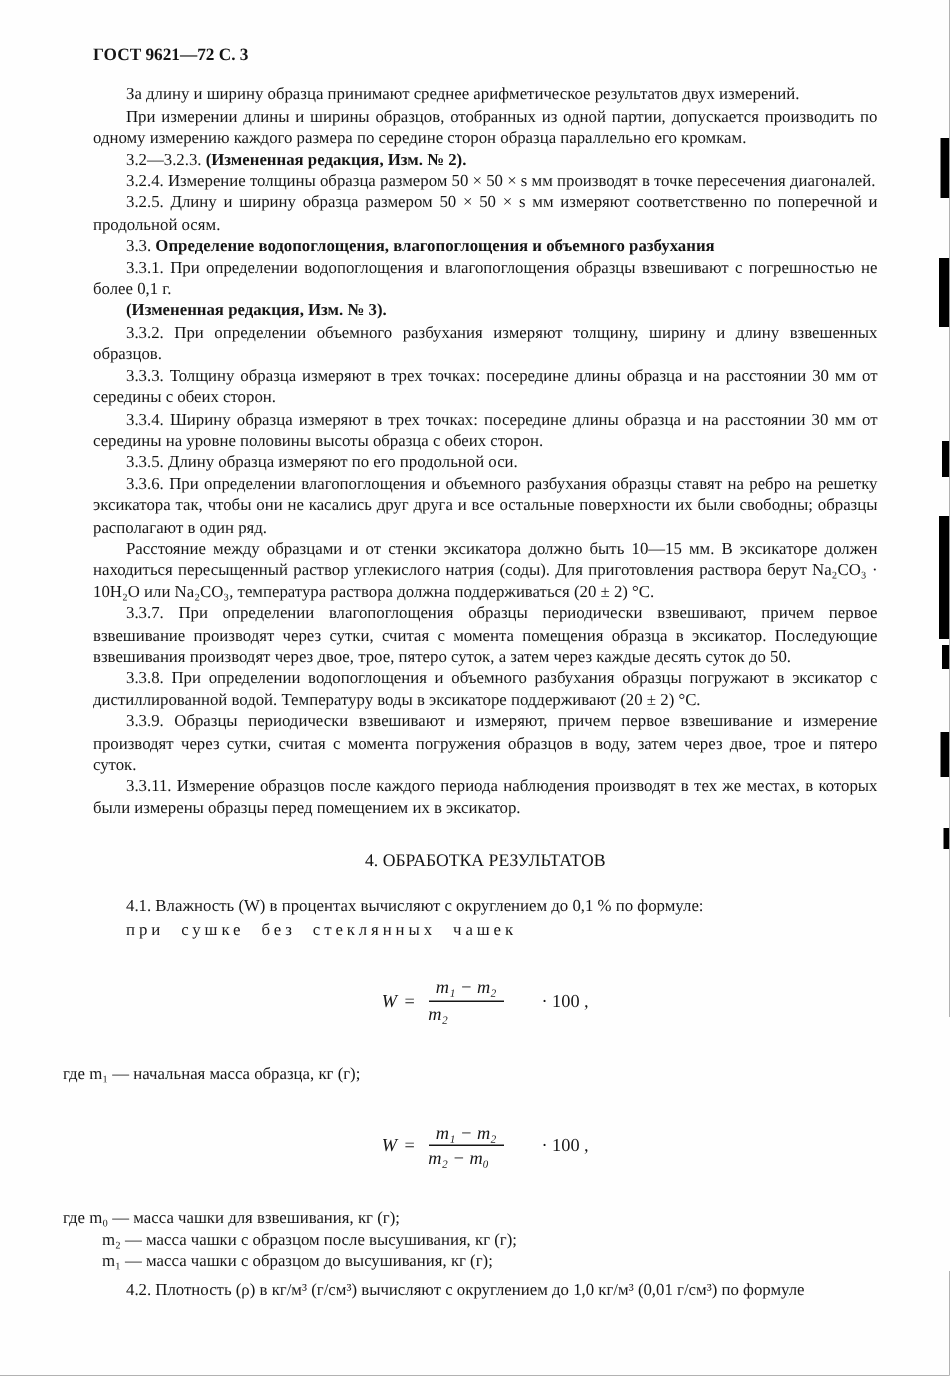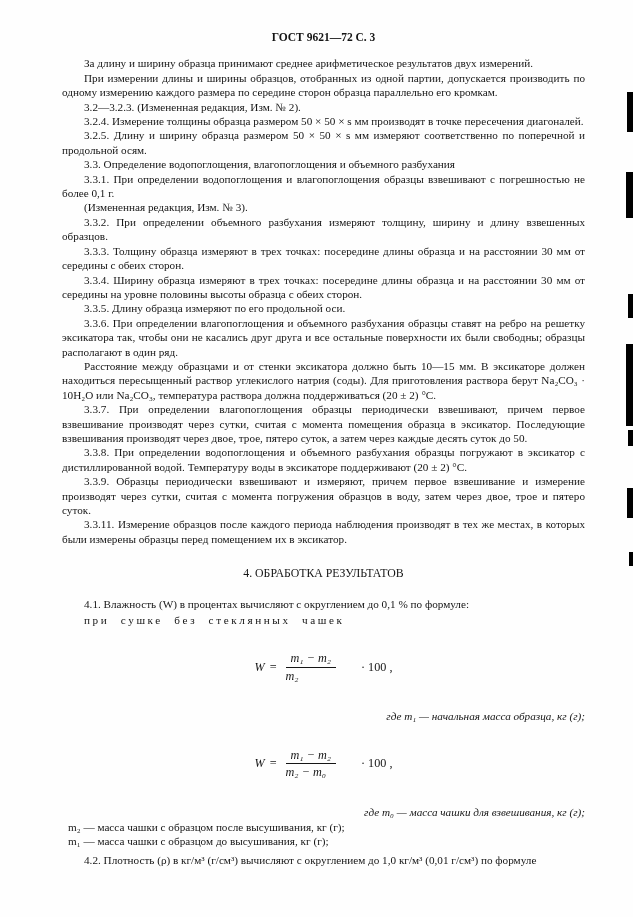--- a/index.html
+++ b/index.html
@@ -10,31 +10,31 @@
     background:#fefefe;
     color:#151515;
     font-family:"Liberation Serif","DejaVu Serif",serif;
     font-size:11.2px;
     line-height:14.4px;
     overflow:hidden;
     box-sizing:border-box;
     padding:30px 48px 0 62px;
   }
   .header-row{
-    text-align:center;
+    text-align:left;
     font-weight:bold;
     font-size:11.5px;
     margin-bottom:12px;
   }
   p{margin:0;}
   .para{
     text-align:justify;
     text-indent:22px;
   }
-  .bold{font-weight:normal;}
+  .bold{font-weight:bold;}
   .section-heading{
     text-align:center;
     font-weight:normal;
     font-size:11.8px;
     margin:20px 0 16px 0;
   }
   .spaced{
     text-indent:22px;
     letter-spacing:2.6px;
     word-spacing:6px;
@@ -51,21 +51,21 @@
   .formula .eq{margin:0 5px;font-style:normal;}
   .frac{
     display:inline-flex;
     flex-direction:column;
     text-align:left;
     margin:0 4px;
   }
   .frac .num{border-bottom:1px solid #151515;padding:0 5px 1px 5px;}
   .frac .den{padding-top:1px;}
   .formula .mult{margin-left:21px;font-style:normal;}
-  .where-line{margin-left:-20px;text-align:right;font-style:italic;}
+  .where-line{margin-left:-20px;text-align:left;}
   .where-item{margin-left:6px;text-align:left;}
   .gap-sm{height:4px;}
   .scan-bar{
     position:absolute;
     right:0;
     background:#000;
   }
 </style>
 </head>
 <body>

